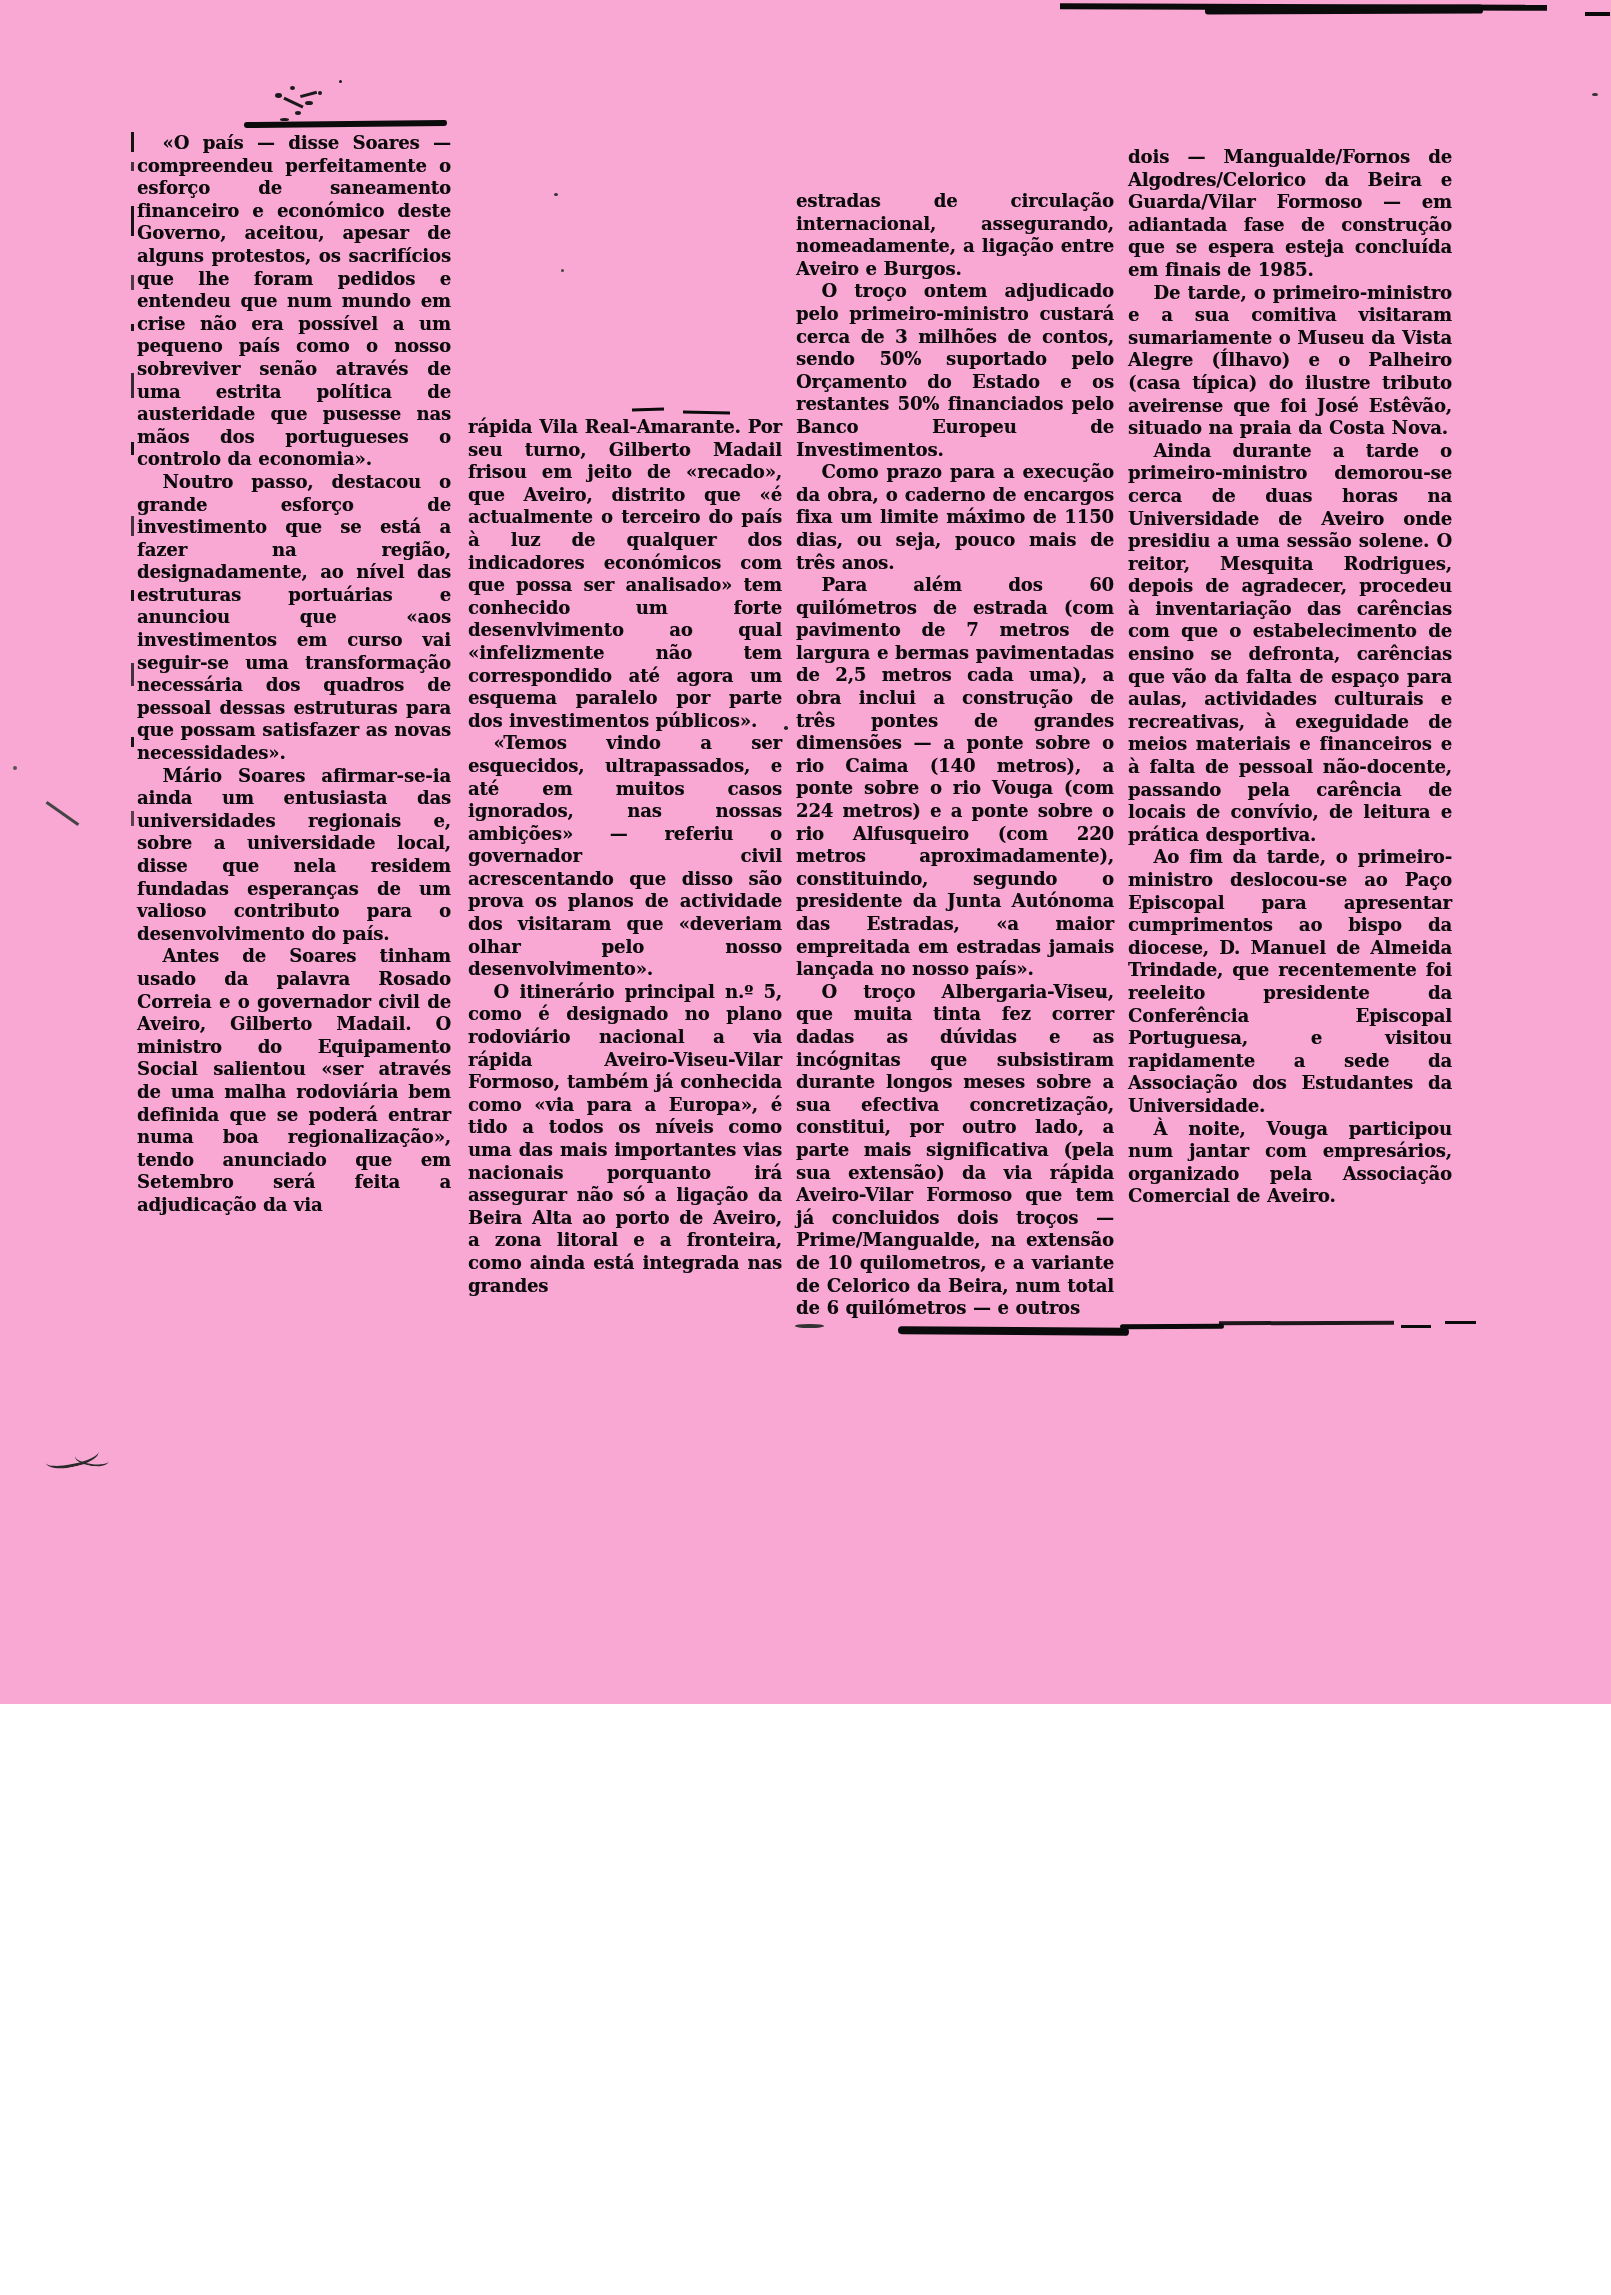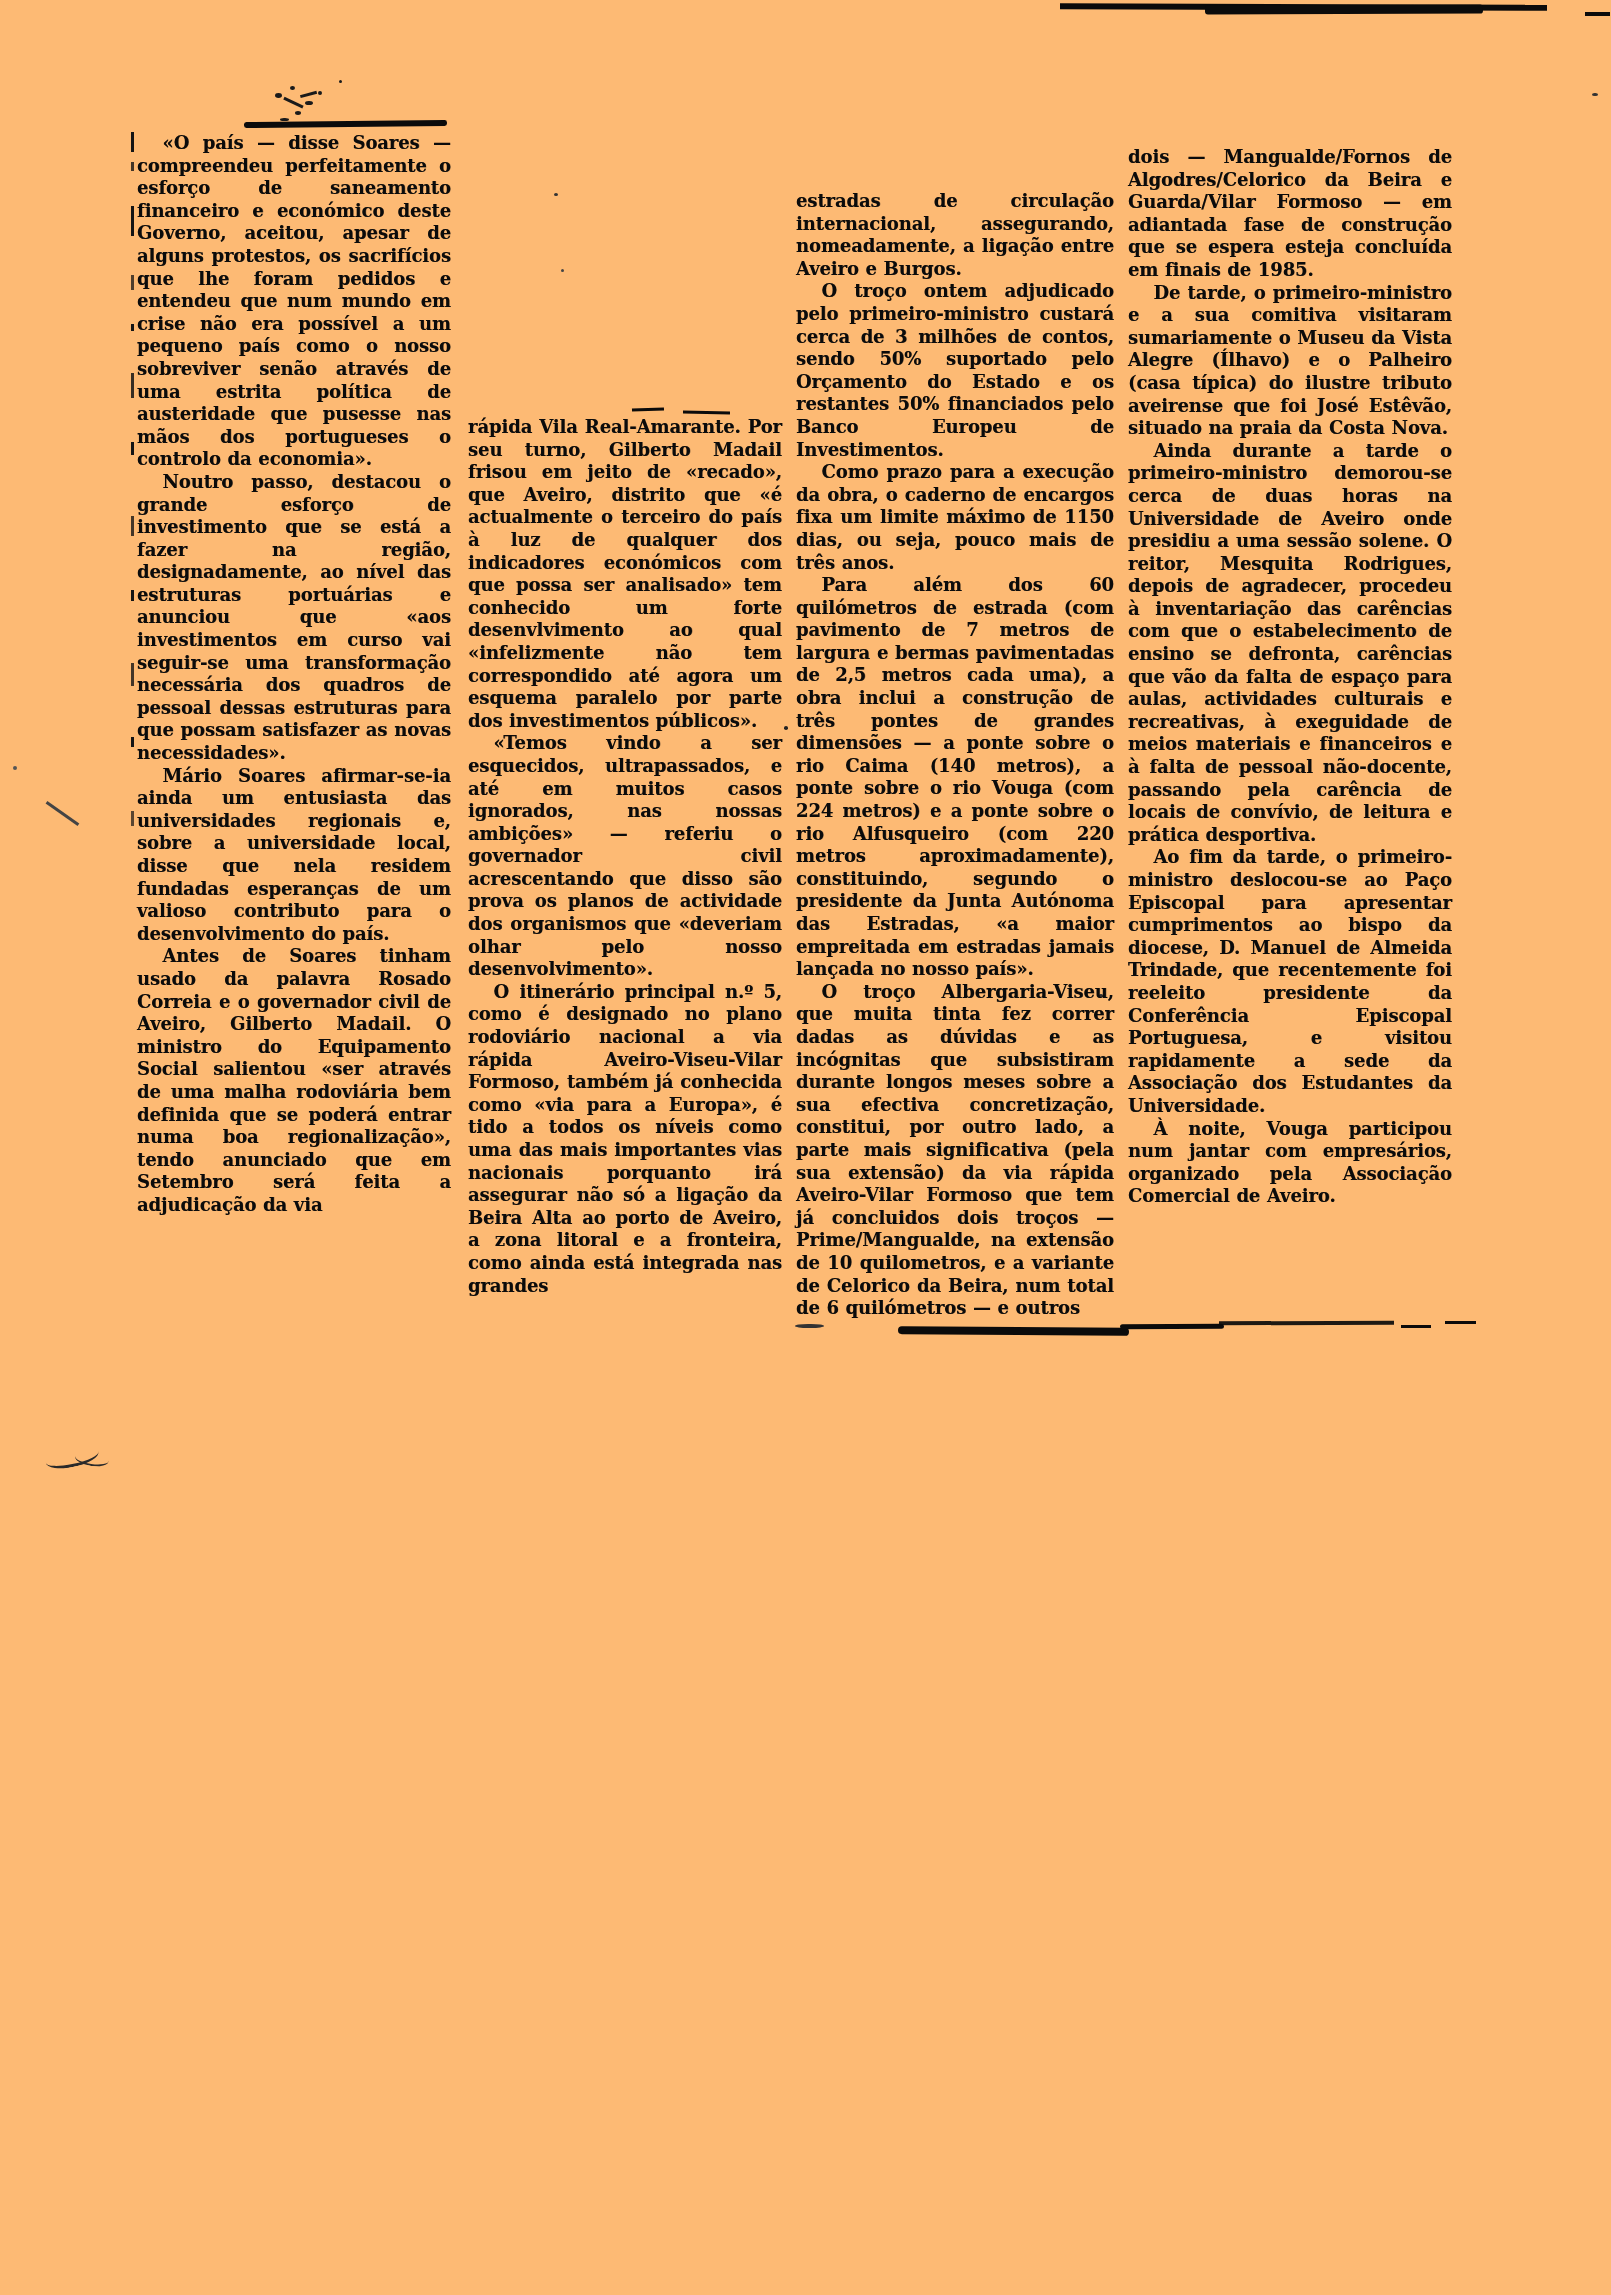--- a/index.html
+++ b/index.html
@@ -3,22 +3,22 @@
 <meta charset="utf-8">
 <style>
   html, body {
     margin: 0;
     padding: 0;
     background: #ffffff;
   }
   .page {
     position: relative;
     width: 1612px;
-    height: 2295px;
-    background: #fdba74;
+    height: 1704px;
+    background: #f9a8d4;
     overflow: hidden;
     font-family: "DejaVu Serif", "Liberation Serif", serif;
   }
   
   .col {
     position: absolute;
     color: #0b0b0b;
     font-size: 18px;
     line-height: 22.6px;
     font-weight: 700;
@@ -141,21 +141,21 @@
 
   <section class="col col-1" lang="pt">
     <p class="para indent">«O país — disse Soares — compreendeu perfeitamente o esforço de saneamento financeiro e económico deste Governo, aceitou, apesar de alguns protestos, os sacrifícios que lhe foram pedidos e entendeu que num mundo em crise não era possível a um pequeno país como o nosso sobreviver senão através de uma estrita política de austeridade que pusesse nas mãos dos portugueses o controlo da economia».</p>
     <p class="para indent">Noutro passo, destacou o grande esforço de investimento que se está a fazer na região, designadamente, ao nível das estruturas portuárias e anunciou que «aos investimentos em curso vai seguir-se uma transformação necessária dos quadros de pessoal dessas estruturas para que possam satisfazer as novas necessidades».</p>
     <p class="para indent">Mário Soares afirmar-se-ia ainda um entusiasta das universidades regionais e, sobre a universidade local, disse que nela residem fundadas esperanças de um valioso contributo para o desenvolvimento do país.</p>
     <p class="para indent">Antes de Soares tinham usado da palavra Rosado Correia e o governador civil de Aveiro, Gilberto Madail. O ministro do Equipamento Social salientou «ser através de uma malha rodoviária bem definida que se poderá entrar numa boa regionalização», tendo anunciado que em Setembro será feita a adjudicação da via</p>
   </section>
 
   <section class="col col-2" lang="pt">
     <p class="para cont">rápida Vila Real-Amarante. Por seu turno, Gilberto Madail frisou em jeito de «recado», que Aveiro, distrito que «é actualmente o terceiro do país à luz de qualquer dos indicadores económicos com que possa ser analisado» tem conhecido um forte desenvlvimento ao qual «infelizmente não tem correspondido até agora um esquema paralelo por parte dos investimentos públicos».</p>
-    <p class="para indent">«Temos vindo a ser esquecidos, ultrapassados, e até em muitos casos ignorados, nas nossas ambições» — referiu o governador civil acrescentando que disso são prova os planos de actividade dos organismos que «deveriam olhar pelo nosso desenvolvimento».</p>
+    <p class="para indent">«Temos vindo a ser esquecidos, ultrapassados, e até em muitos casos ignorados, nas nossas ambições» — referiu o governador civil acrescentando que disso são prova os planos de actividade dos visitaram que «deveriam olhar pelo nosso desenvolvimento».</p>
     <p class="para indent">O itinerário principal n.º 5, como é designado no plano rodoviário nacional a via rápida Aveiro-Viseu-Vilar Formoso, também já conhecida como «via para a Europa», é tido a todos os níveis como uma das mais importantes vias nacionais porquanto irá assegurar não só a ligação da Beira Alta ao porto de Aveiro, a zona litoral e a fronteira, como ainda está integrada nas grandes</p>
   </section>
 
   <section class="col col-3" lang="pt">
     <p class="para cont">estradas de circulação internacional, assegurando, nomeadamente, a ligação entre Aveiro e Burgos.</p>
     <p class="para indent">O troço ontem adjudicado pelo primeiro-ministro custará cerca de 3 milhões de contos, sendo 50% suportado pelo Orçamento do Estado e os restantes 50% financiados pelo Banco Europeu de Investimentos.</p>
     <p class="para indent">Como prazo para a execução da obra, o caderno de encargos fixa um limite máximo de 1150 dias, ou seja, pouco mais de três anos.</p>
     <p class="para indent">Para além dos 60 quilómetros de estrada (com pavimento de 7 metros de largura e bermas pavimentadas de 2,5 metros cada uma), a obra inclui a construção de três pontes de grandes dimensões — a ponte sobre o rio Caima (140 metros), a ponte sobre o rio Vouga (com 224 metros) e a ponte sobre o rio Alfusqueiro (com 220 metros aproximadamente), constituindo, segundo o presidente da Junta Autónoma das Estradas, «a maior empreitada em estradas jamais lançada no nosso país».</p>
     <p class="para indent">O troço Albergaria-Viseu, que muita tinta fez correr dadas as dúvidas e as incógnitas que subsistiram durante longos meses sobre a sua efectiva concretização, constitui, por outro lado, a parte mais significativa (pela sua extensão) da via rápida Aveiro-Vilar Formoso que tem já concluidos dois troços — Prime/Mangualde, na extensão de 10 quilometros, e a variante de Celorico da Beira, num total de 6 quilómetros — e outros</p>
   </section>

